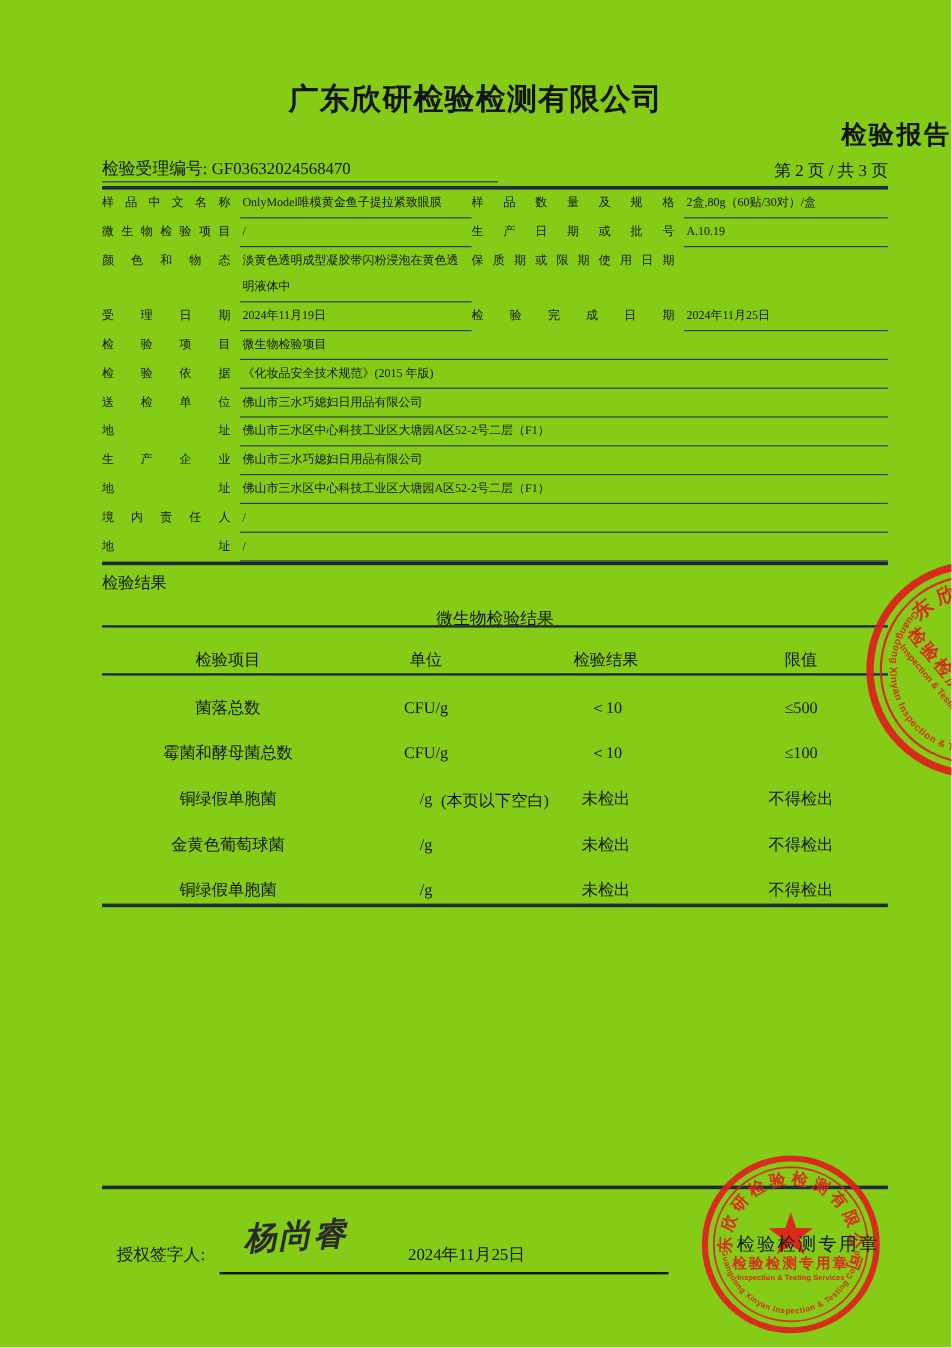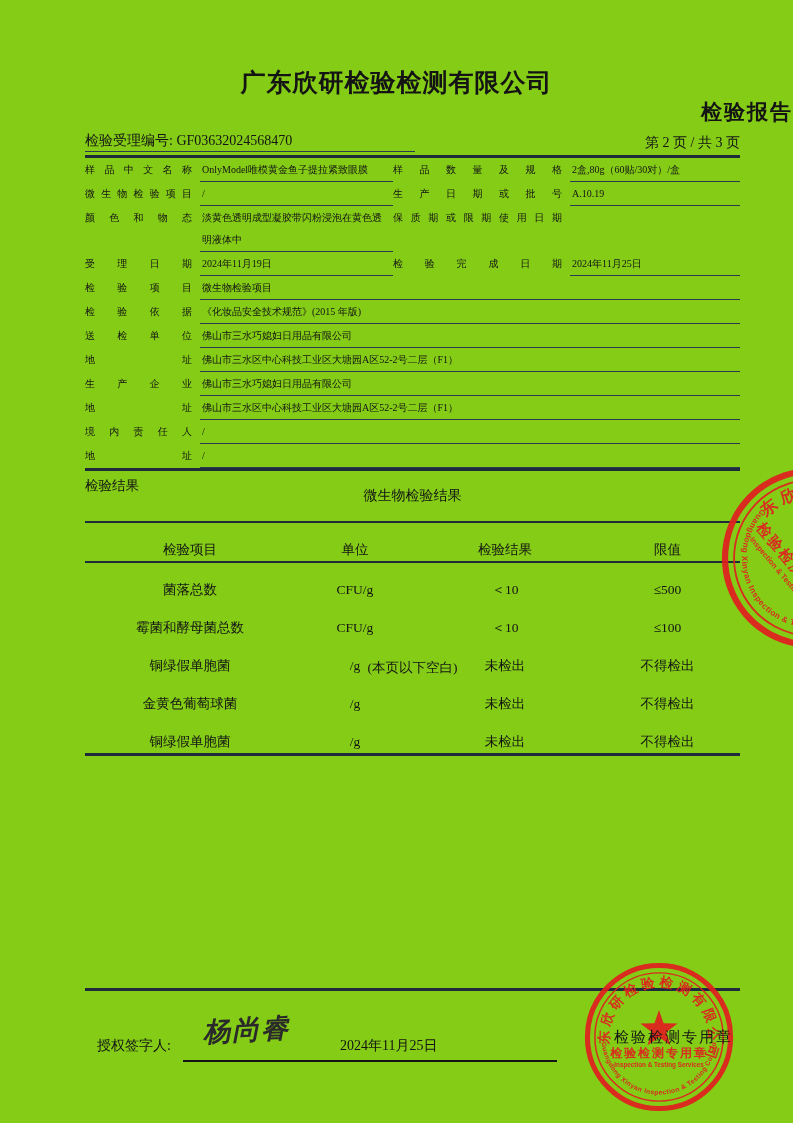--- a/index.html
+++ b/index.html
@@ -22,21 +22,21 @@
   .info-table { position:absolute; top:155px; left:85px; width:655px;
                 border-top:3px solid #1e2b3c; border-bottom:3px solid #1e2b3c;
                 font-size:10px; }
   .irow { display:grid; min-height:23px; line-height:22px; }
   .irow.split { grid-template-columns:115px 193px 177px 1fr; }
   .irow.full  { grid-template-columns:115px 1fr; }
   .lbl { text-align:justify; text-align-last:justify; padding:1px 8px 0 0; white-space:nowrap; overflow:hidden; }
   .val { border-bottom:1px solid #2b3a4e; padding:1px 2px 0 2px; }
 
   .section-label { position:absolute; top:477px; left:85px; font-size:13.5px; }
-  .results-title { position:absolute; top:487px; left:85px; width:655px; text-align:center; font-size:14px; }
+  .results-title { position:absolute; top:507px; left:85px; width:655px; text-align:center; font-size:14px; }
 
   .results-table { position:absolute; top:521px; left:85px; width:655px;
                    border-top:2.2px solid #1e2b3c; border-bottom:3px solid #1e2b3c; font-size:13.5px; }
   .rrow { display:grid; grid-template-columns:210px 120px 180px 145px; }
   .rrow > div { text-align:center; line-height:22px; padding-top:16px; }
   .rrow.head { border-bottom:2.2px solid #1e2b3c; }
   .blank-note { position:absolute; top:659px; left:85px; width:655px; text-align:center; font-size:13.5px; }
 
   .footer-line { position:absolute; top:988px; left:85px; width:655px; height:2.5px; background:#1e2b3c; }
   .sign-label { position:absolute; top:1037px; left:97px; font-size:14px; }

